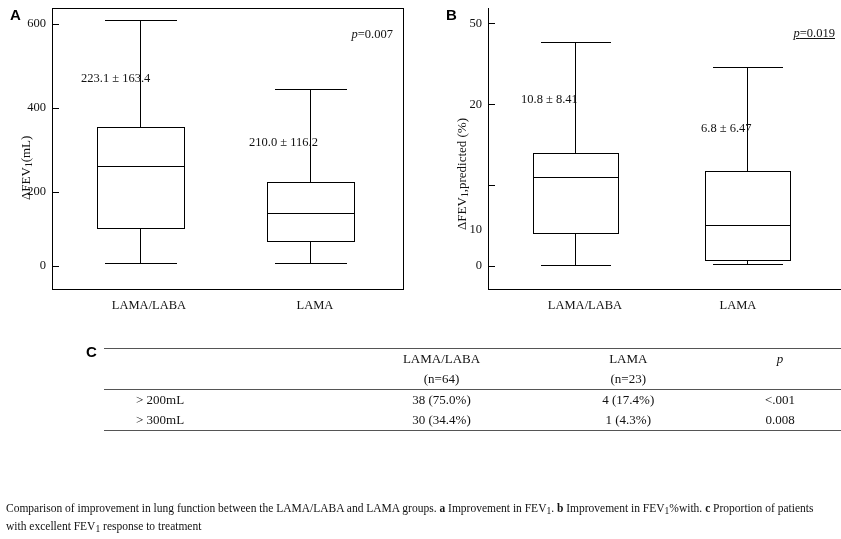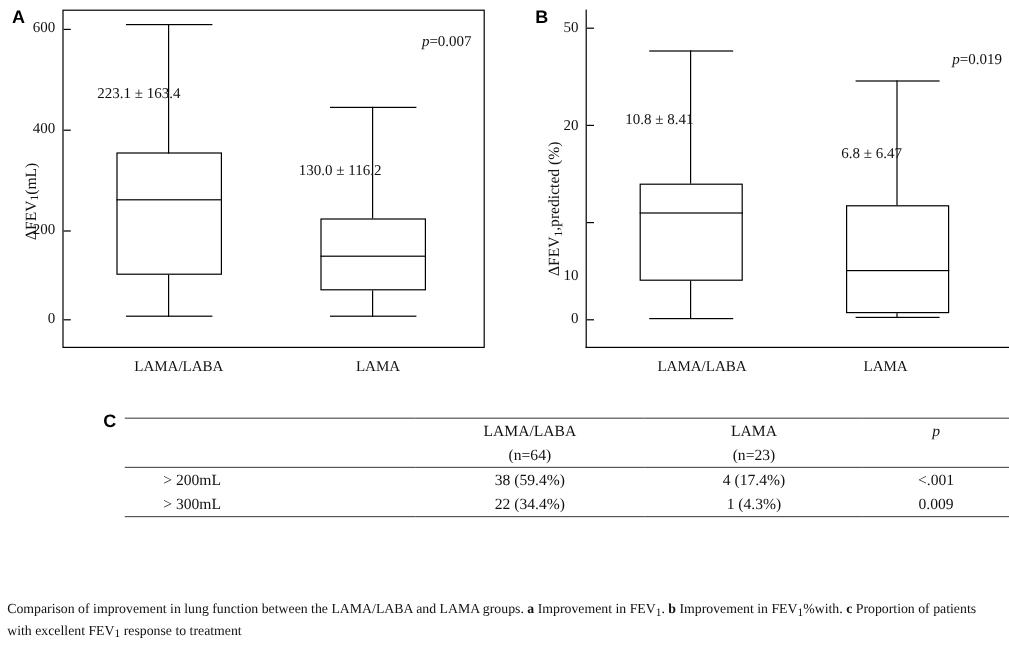--- a/index.html
+++ b/index.html
@@ -159,21 +159,21 @@
       <div class="bp-line" style="left:52px;top:254px;width:72px;height:1.2px;"></div>
 
       <div class="bp-line" style="left:222px;top:80px;width:72px;height:1.2px;"></div>
       <div class="bp-line" style="left:257px;top:80px;width:1.2px;height:93px;"></div>
       <div class="bp-box" style="left:214px;top:173px;width:88px;height:60px;"></div>
       <div class="bp-line" style="left:214px;top:204px;width:88px;height:1.4px;"></div>
       <div class="bp-line" style="left:257px;top:233px;width:1.2px;height:22px;"></div>
       <div class="bp-line" style="left:222px;top:254px;width:72px;height:1.2px;"></div>
 
       <div class="annot" style="left:28px;top:62px;">223.1 ± 163.4</div>
-      <div class="annot" style="left:196px;top:126px;">130.0 ± 116.2</div>
+      <div class="annot" style="left:196px;top:126px;">210.0 ± 116.2</div>
     </div>
 
     <div class="xtick-label" style="left:84px;top:298px;width:130px;">LAMA/LABA</div>
     <div class="xtick-label" style="left:255px;top:298px;width:120px;">LAMA</div>
   </div>
 
   <div class="panel" style="left:420px;top:0;width:421px;height:310px;">
     <div class="panel-letter" style="left:26px;top:6px;">B</div>
 
     <div class="axis-title" style="left:34px;top:230px;transform:rotate(-90deg);">
@@ -184,21 +184,21 @@
     <div class="ytick" style="left:26px;top:97px;width:36px;">20</div>
     <div class="ytick" style="left:26px;top:178px;width:36px;margin-top:44px;">10</div>
     <div class="ytick" style="left:26px;top:258px;width:36px;">0</div>
 
     <div class="plot-frame" style="left:68px;top:8px;width:353px;height:282px;">
       <div class="ytick-mark" style="left:0;top:15px;"></div>
       <div class="ytick-mark" style="left:0;top:96px;"></div>
       <div class="ytick-mark" style="left:0;top:177px;"></div>
       <div class="ytick-mark" style="left:0;top:258px;"></div>
 
-      <div class="pval" style="right:6px;top:34px;">
+      <div class="pval" style="right:6px;top:18px;text-decoration:underline;">
         <span class="pit">p</span><span>=0.019</span>
       </div>
 
       <div class="bp-line" style="left:52px;top:34px;width:70px;height:1.2px;"></div>
       <div class="bp-line" style="left:86px;top:34px;width:1.2px;height:111px;"></div>
       <div class="bp-box" style="left:44px;top:145px;width:86px;height:81px;"></div>
       <div class="bp-line" style="left:44px;top:169px;width:86px;height:1.4px;"></div>
       <div class="bp-line" style="left:86px;top:226px;width:1.2px;height:31px;"></div>
       <div class="bp-line" style="left:52px;top:257px;width:70px;height:1.2px;"></div>
 
@@ -230,29 +230,29 @@
           <td class="pcol" style="width:110px;">p</td>
         </tr>
         <tr class="rule-mid">
           <td class="lbl"></td>
           <td>(n=64)</td>
           <td>(n=23)</td>
           <td></td>
         </tr>
         <tr>
           <td class="indent">&gt; 200mL</td>
-          <td>38 (59.4%)</td>
+          <td>38 (75.0%)</td>
           <td>4 (17.4%)</td>
           <td>&lt;.001</td>
         </tr>
         <tr class="rule-bot">
           <td class="indent">&gt; 300mL</td>
-          <td>22 (34.4%)</td>
+          <td>30 (34.4%)</td>
           <td>1 (4.3%)</td>
-          <td>0.009</td>
+          <td>0.008</td>
         </tr>
       </tbody>
         </table>
     </div>
   </div>
 
   <div class="caption">
     <span>Comparison of improvement in lung function between the LAMA/LABA and LAMA groups.</span>
     <b>a</b>
     <span>Improvement in FEV</span><span class="sub">1</span><span>.</span>

